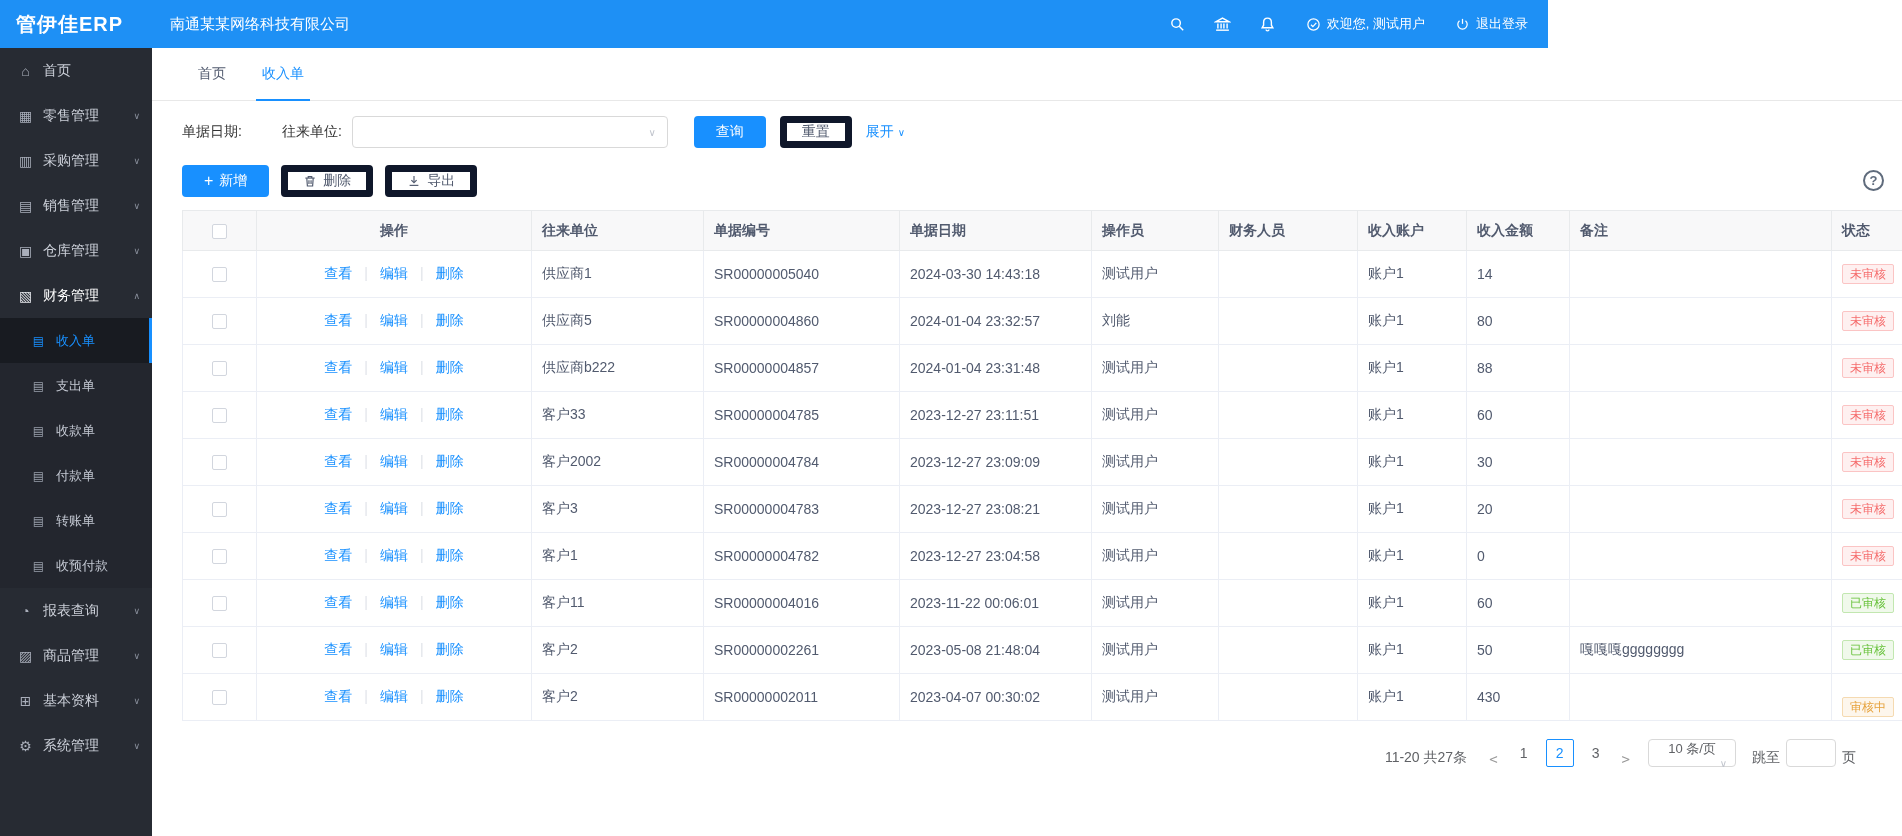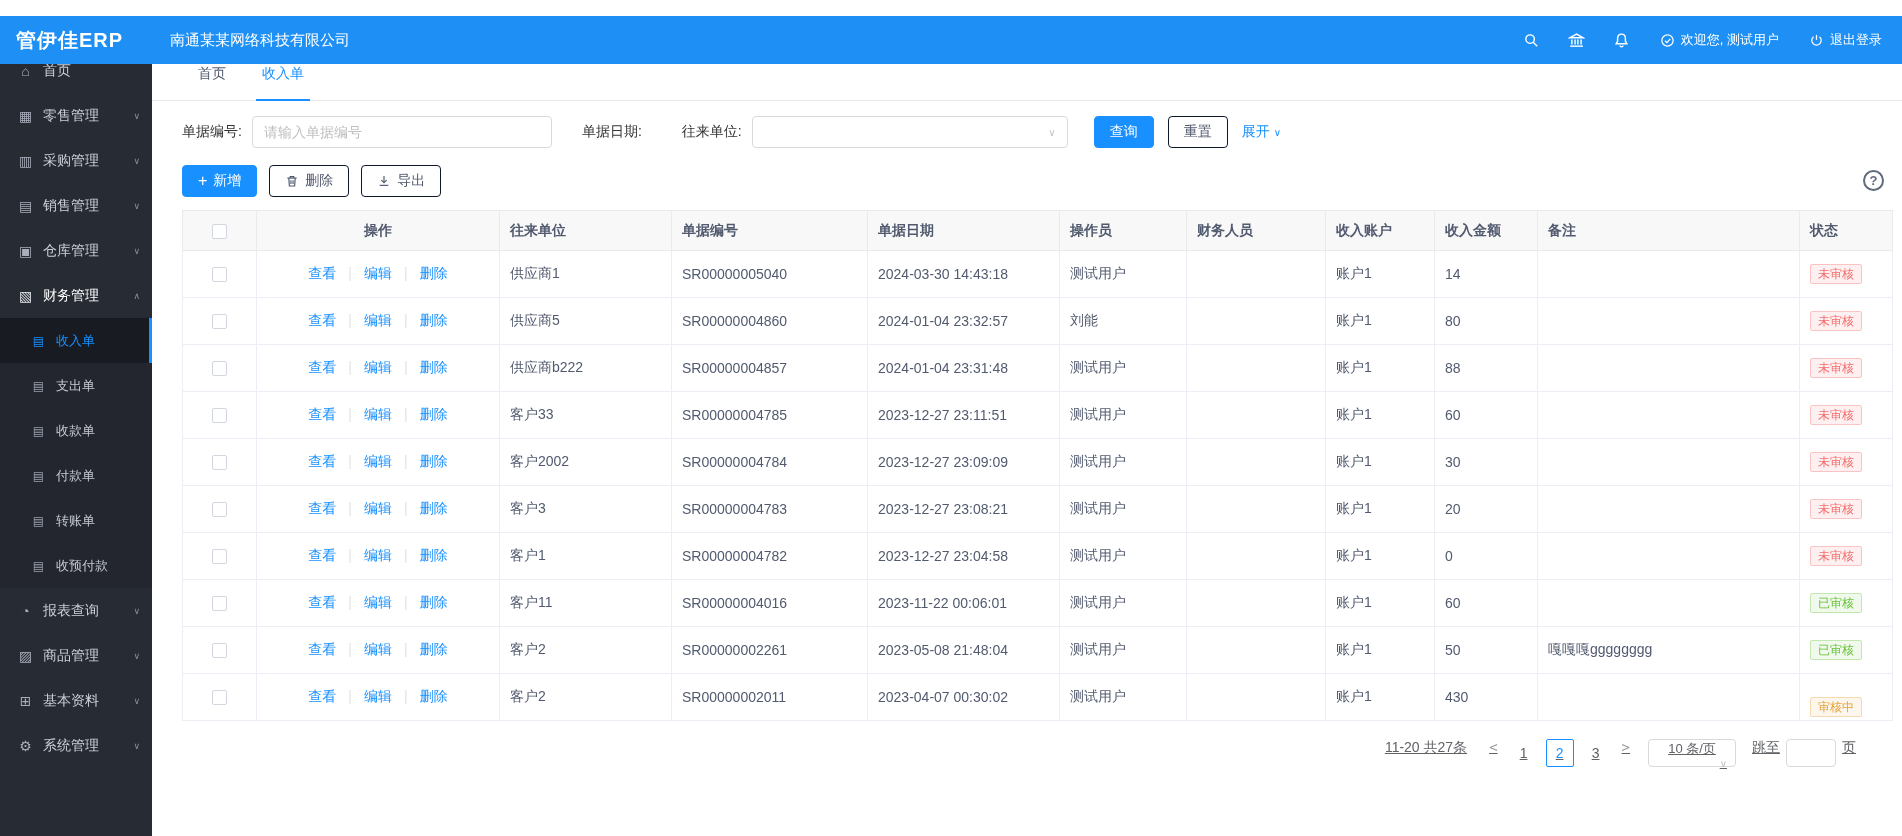--- a/index.html
+++ b/index.html
@@ -1,20 +1,20 @@
 <!DOCTYPE html>
 <html style="--accent: #1890ff; --header-bg: #1e90f5; --sidebar-bg: #272b33; --danger: #f56c6c; --success: #67c23a; --warning: #e6a23c;"><head>
 <meta charset="utf-8">
 <style>
   * { box-sizing: border-box; margin: 0; padding: 0; }
   html, body { width: 1902px; height: 836px; overflow: hidden; background: #fff;
     font-family: "Liberation Sans", "DejaVu Sans", sans-serif; }
 
   
-  .topbar { position: fixed; top: 16px; left: 0; width: 1902px; height: 48px;
+  .topbar { position: fixed; top: 0; left: 0; width: 1548px; height: 48px;
     background: var(--header-bg, #1890ff); display: flex; align-items: center; color: #fff; z-index: 20; }
   .logo { width: 152px; padding-left: 16px; font-size: 20px; font-weight: 700; letter-spacing: 1px; white-space: nowrap; }
   .company { font-size: 15px; margin-left: 18px; }
   .tspacer { flex: 1; }
   .hicon { margin-left: 28px; display: flex; align-items: center; cursor: pointer; color: #fff; }
   .huser { margin-left: 30px; font-size: 13px; display: flex; align-items: center; gap: 6px; cursor: pointer; white-space: nowrap; }
   .huser:last-child { margin-right: 20px; }
 
   
   .sidebar { position: fixed; left: 0; top: 48px; bottom: 0; width: 152px;
@@ -51,21 +51,21 @@
     font-size: 14px; color: #515a6e; outline: none; }
   input::placeholder { color: #bfbfbf; }
   .daterange { width: 312px; height: 32px; border: 1px solid #d9d9d9; border-radius: 4px;
     display: flex; align-items: center; padding: 0 8px; background: #fff; }
   .dinput { border: none; outline: none; width: 128px; font-size: 14px; text-align: center; color: #515a6e; }
   .dsep { color: #bfbfbf; font-size: 13px; flex: 1; text-align: center; }
   .selectbox { width: 316px; height: 32px; border: 1px solid #d9d9d9; border-radius: 4px;
     display: flex; align-items: center; justify-content: space-between; padding: 0 11px; background: #fff;
     font-size: 14px; color: #515a6e; cursor: pointer; }
   .chev-sel { color: #c0c4cc; font-size: 10px; margin-left: auto; }
-  .btn { height: 32px; padding: 0 15px; border: 1px solid #0f172a; border-radius: 4px; background: #fff;
+  .btn { height: 32px; padding: 0 15px; border: 7px solid #0f172a; border-radius: 4px; background: #fff;
     font-size: 14px; color: #515a6e; display: inline-flex; align-items: center; gap: 6px; cursor: pointer;
     white-space: nowrap; }
   .btn.primary { background: var(--accent, #1890ff); border-color: var(--accent, #1890ff); color: #fff; }
   .factions { display: flex; align-items: center; gap: 14px; margin-left: -4px; }
   .expand { color: var(--accent, #1890ff); font-size: 14px; display: inline-flex; align-items: center;
     gap: 4px; cursor: pointer; text-decoration: none; }
   .chev-blue { font-size: 10px; }
 
   .help { position: absolute; top: 122px; right: 18px; width: 21px; height: 21px; border: 2px solid #5f6b7c;
     border-radius: 50%; display: flex; align-items: center; justify-content: center; font-size: 13px;
@@ -87,22 +87,22 @@
     background: #fff; vertical-align: middle; cursor: pointer; }
   .act { color: var(--accent, #1890ff); text-decoration: none; cursor: pointer; margin: 0 12px; }
   .adiv { color: #e0e3e9; }
   .badge { display: inline-block; font-size: 12px; line-height: 18px; padding: 0 7px; border-radius: 2px;
     border: 1px solid transparent; }
   .badge.danger { color: var(--danger, #f56c6c); background: #fef0f0; border-color: #fbc4c4; }
   .badge.success { color: var(--success, #67c23a); background: #f0f9eb; border-color: #c2e7b0; }
   .badge.warning { color: var(--warning, #e6a23c); background: #fdf6ec; border-color: #f5dab1; margin-top: 20px; }
 
   
-  .pager { display: flex; align-items: flex-start; justify-content: flex-end; margin: 18px 40px 0 30px;
-    font-size: 14px; color: #606266; text-decoration: underline; }
+  .pager { display: flex; align-items: flex-end; justify-content: flex-end; margin: 18px 40px 0 30px;
+    font-size: 14px; color: #606266; }
   .ptotal { margin-right: 14px; }
   .parrow { color: #999; margin: 0 8px; cursor: pointer; font-family: "DejaVu Sans Mono", monospace; }
   .plist { display: inline-flex; }
   .page { min-width: 28px; height: 28px; line-height: 26px; text-align: center; border-radius: 2px;
     margin: 0 4px; cursor: pointer; border: 1px solid transparent; }
   .page.current { border-color: var(--accent, #1890ff); color: var(--accent, #1890ff); }
   .psize { width: 88px; height: 28px; border: 1px solid #d9d9d9; border-radius: 4px; display: inline-flex;
     align-items: center; justify-content: space-between; padding: 0 8px; margin: 0 10px; font-size: 13px;
     color: #606266; cursor: pointer; background: #fff; flex-direction: column; }
   .pjump { margin: 0 6px; white-space: nowrap; }
@@ -238,24 +238,20 @@
 </aside>
 
 <main class="main">
   <div class="tabbar">
       <div class="tab">首页</div>
       <div class="tab active">收入单</div>
     </div>
 
   <div class="filters">
     <div class="fgroup">
-      <label>单据编号:</label>
-      <input class="finput" placeholder="请输入单据编号" style="">
-    </div>
-    <div class="fgroup">
       <label>单据日期:</label>
     </div>
     <div class="fgroup">
       <label>往来单位:</label>
       <div class="selectbox">
         <span></span>
         <span class="chev-sel">∨</span>
       </div>
     </div>
     <div class="factions">
@@ -296,21 +292,21 @@
           </svg>
       </span>
       <span>导出</span>
     </button>
   </div>
 
   <table class="grid">
     <thead>
         <tr>
           <th class="col-select center" style="width: 74px;"><span class="cb"></span></th>
-          <th class="col-actions center" style="width: 243px;">操作</th>
+          <th class="col-actions center" style="width: 275px;">操作</th>
           <th class="col-partner" style="width: 172px;">往来单位</th>
           <th class="col-bill_no" style="width: 196px;">单据编号</th>
           <th class="col-bill_date" style="width: 192px;">单据日期</th>
           <th class="col-operator" style="width: 127px;">操作员</th>
           <th class="col-finance_staff" style="width: 139px;">财务人员</th>
           <th class="col-account" style="width: 109px;">收入账户</th>
           <th class="col-amount" style="width: 103px;">收入金额</th>
           <th class="col-remark" style="width: 262px;">备注</th>
           <th class="col-status" style="width: 93px;">状态</th>
         </tr>

